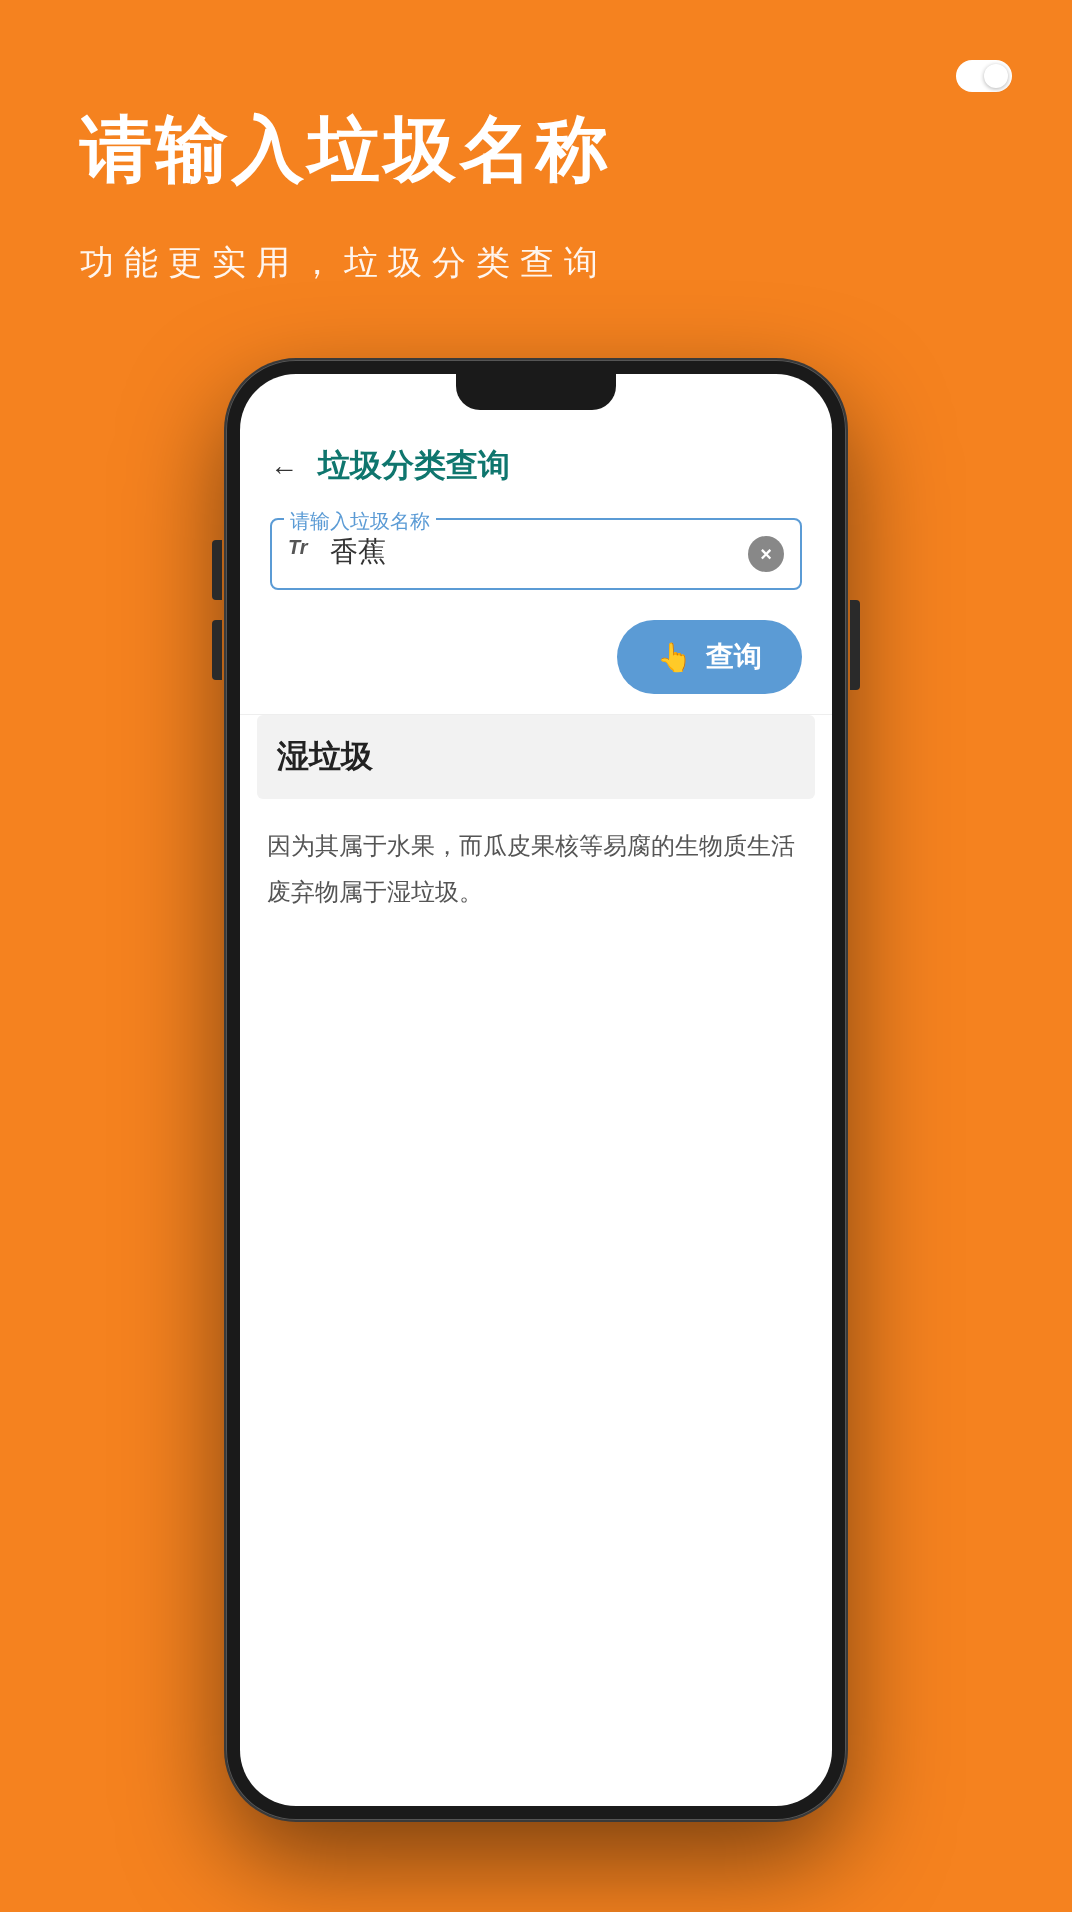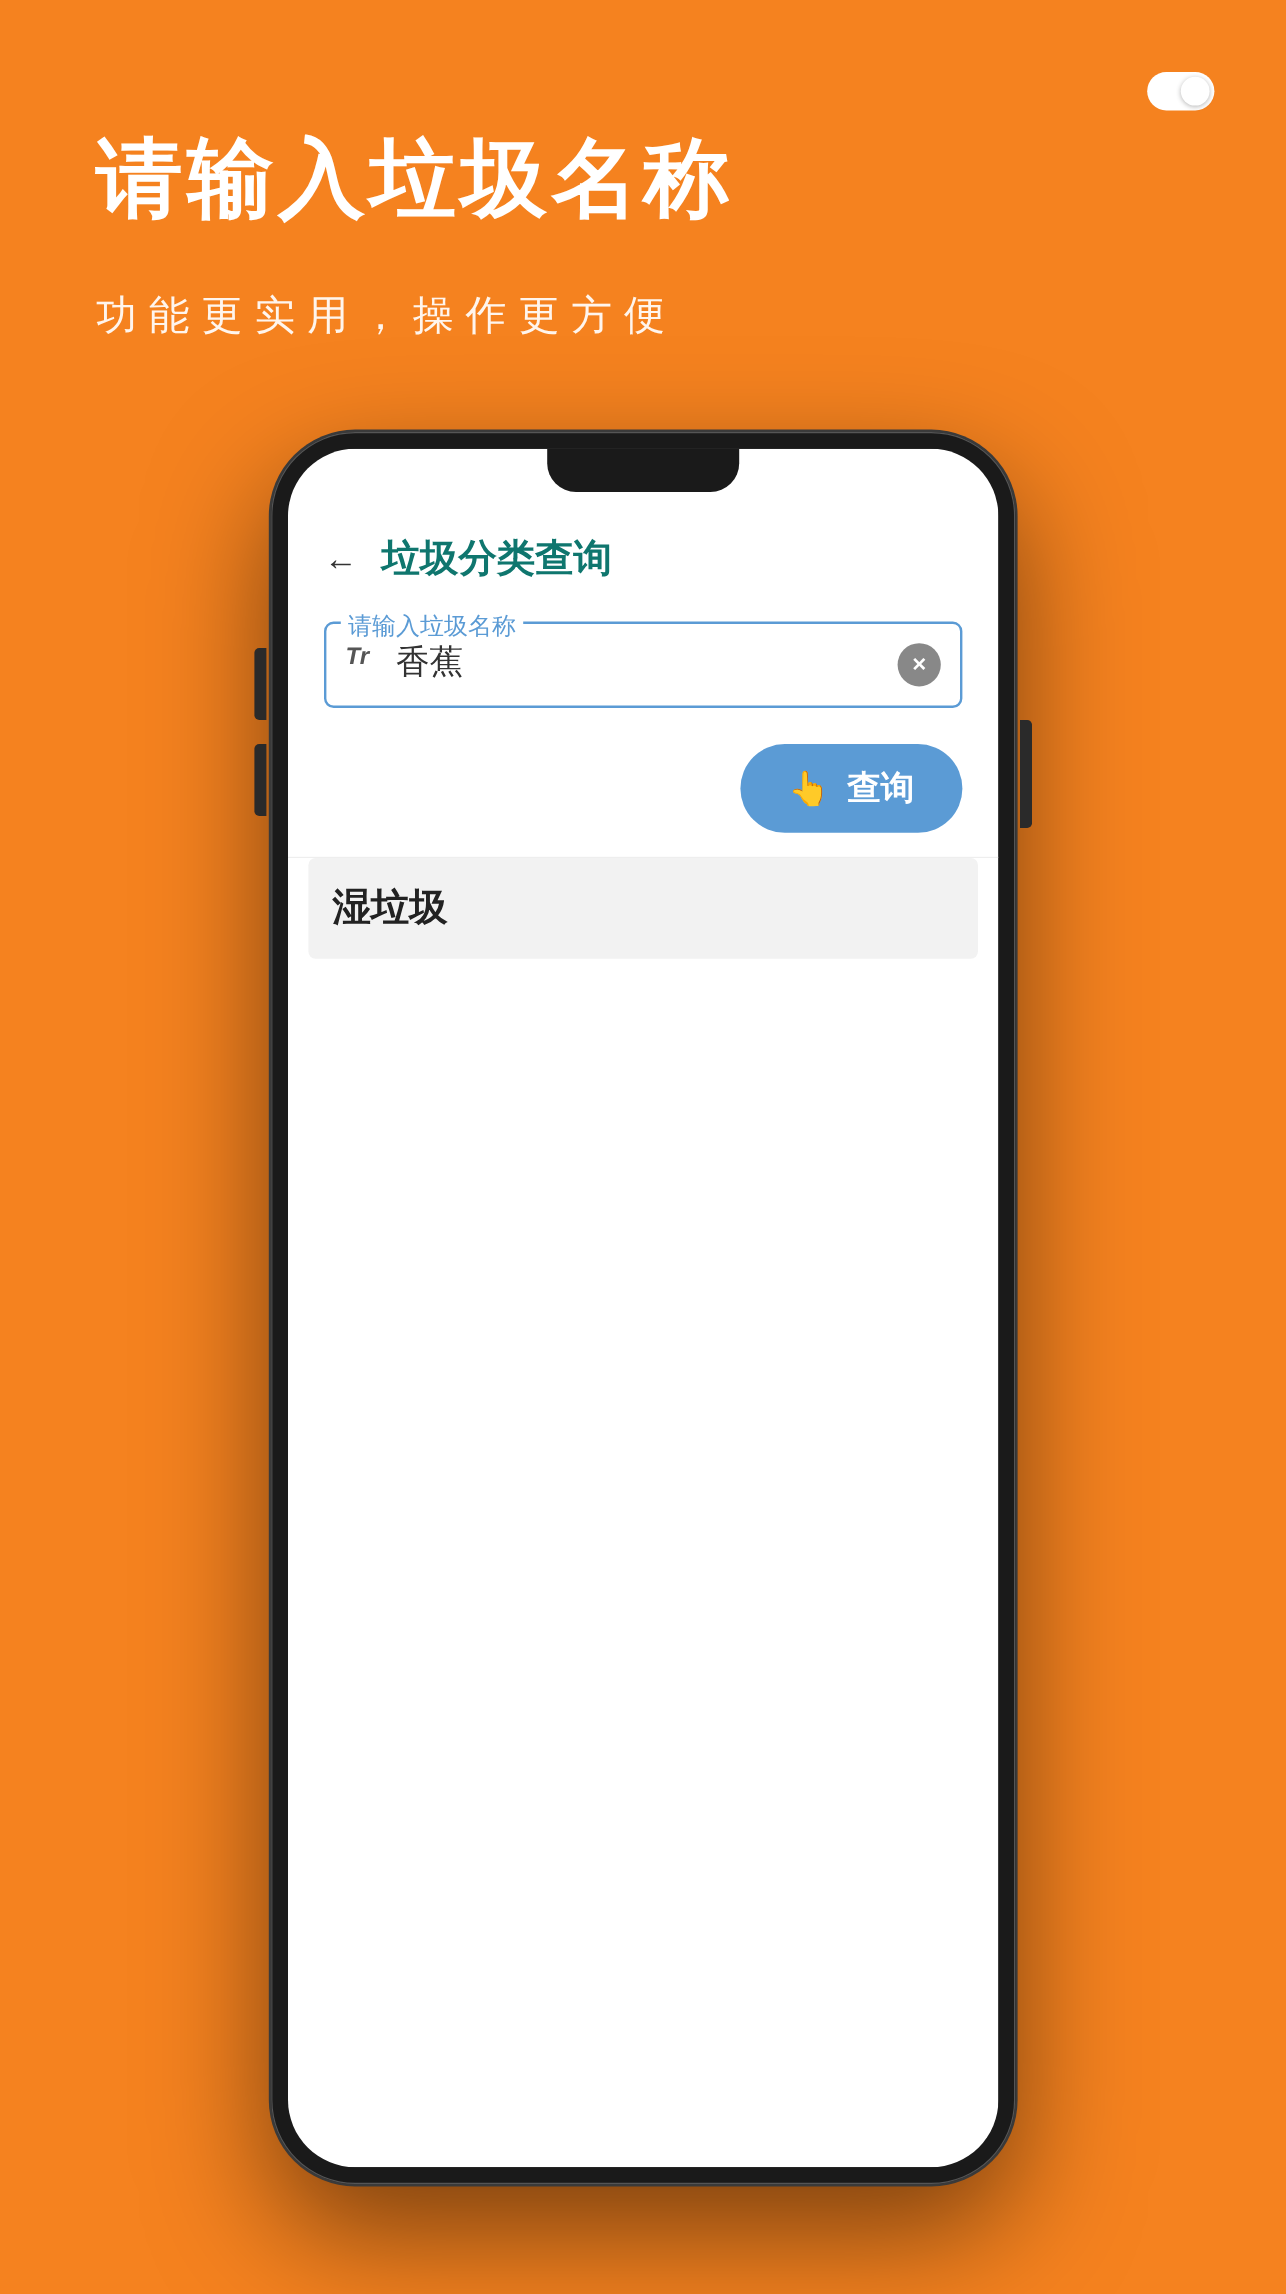--- a/index.html
+++ b/index.html
@@ -273,21 +273,21 @@
     }
   </style>
 </head>
 <body>
 
 <div class="top-toggle">
   <div class="toggle-knob"></div>
 </div>
 
 <h1 class="hero-title">请输入垃圾名称</h1>
-<p class="hero-subtitle">功能更实用，操作更方便</p>
+<p class="hero-subtitle">功能更实用，垃圾分类查询</p>
 
 <div class="phone-wrapper">
   <div class="phone-frame">
     <div class="phone-screen">
 
       <div class="phone-notch"></div>
 
       <div class="app-content">
 
         <div class="app-header">
@@ -310,18 +310,21 @@
             <span>查询</span>
           </button>
         </div>
 
         <div class="divider"></div>
 
         <div class="result-section">
           <div class="result-category">
             <span class="result-category-text">湿垃圾</span>
           </div>
+          <div class="result-description">
+            <p class="result-description-text">因为其属于水果，而瓜皮果核等易腐的生物质生活废弃物属于湿垃圾。</p>
+          </div>
         </div>
 
       </div>
     </div>
   </div>
 </div>
 
 </body></html>

